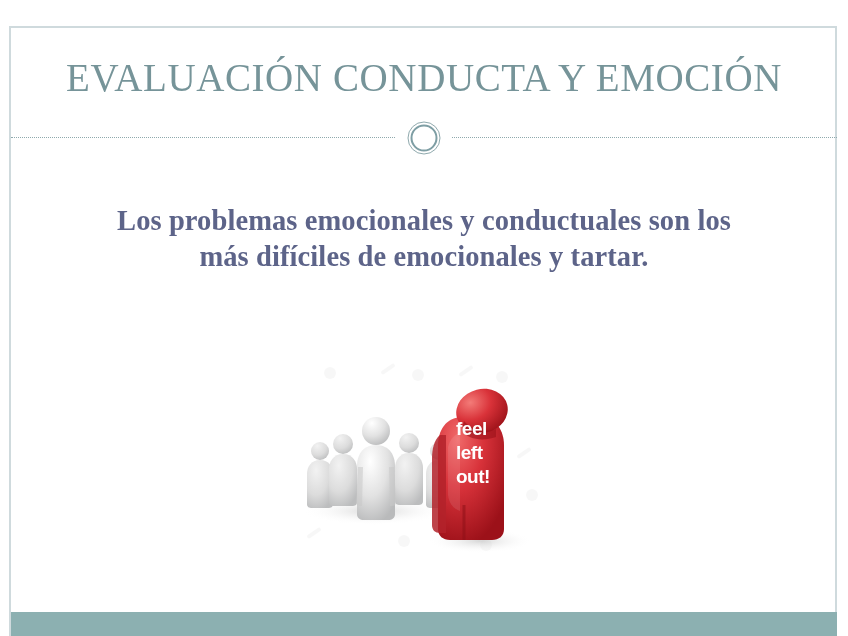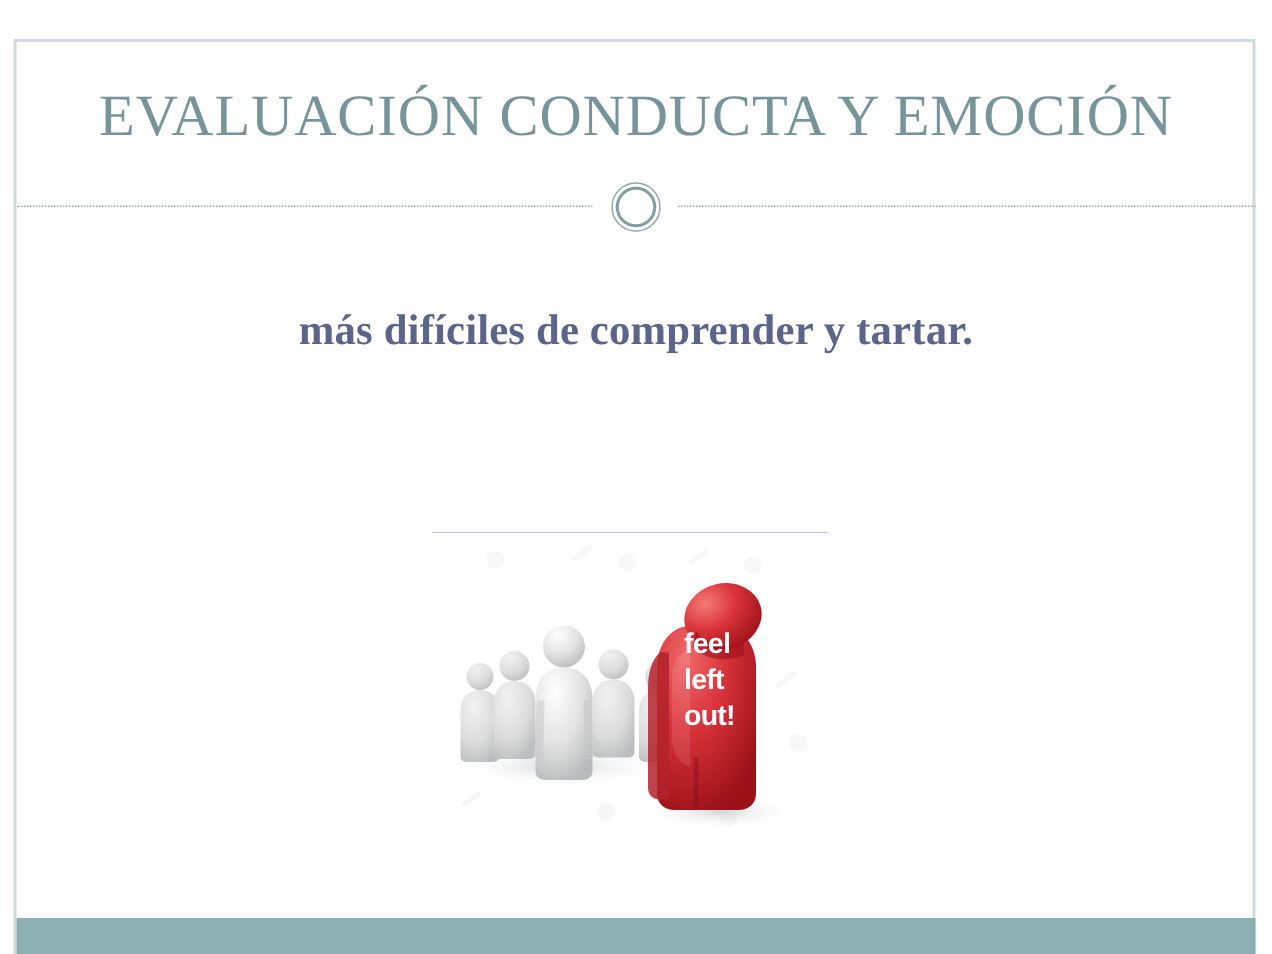--- a/index.html
+++ b/index.html
@@ -168,21 +168,22 @@
   <div class="divider-wrap">
     <div class="divider-line"></div>
     <div class="divider-ring-mask">
       <div class="ring-outer"></div>
       <div class="ring-inner"></div>
     </div>
   </div>
 
   <div class="quote-block">
     <div class="quote-text">
-      <div>más difíciles de comprender y tartar.</div>
+      <div>Los problemas emocionales y conductuales son los</div>
+      <div>más difíciles de emocionales y tartar.</div>
     </div>
   </div>
 
   <div class="photo">
     <svg class="photo-svg" width="264" height="205" viewBox="0 0 264 205">
       <defs>
         <radialGradient id="gFig" cx="35%" cy="22%" r="85%">
           <stop offset="0%" stop-color="#ffffff"></stop>
           <stop offset="55%" stop-color="#e2e2e2"></stop>
           <stop offset="100%" stop-color="#b9babb"></stop>

